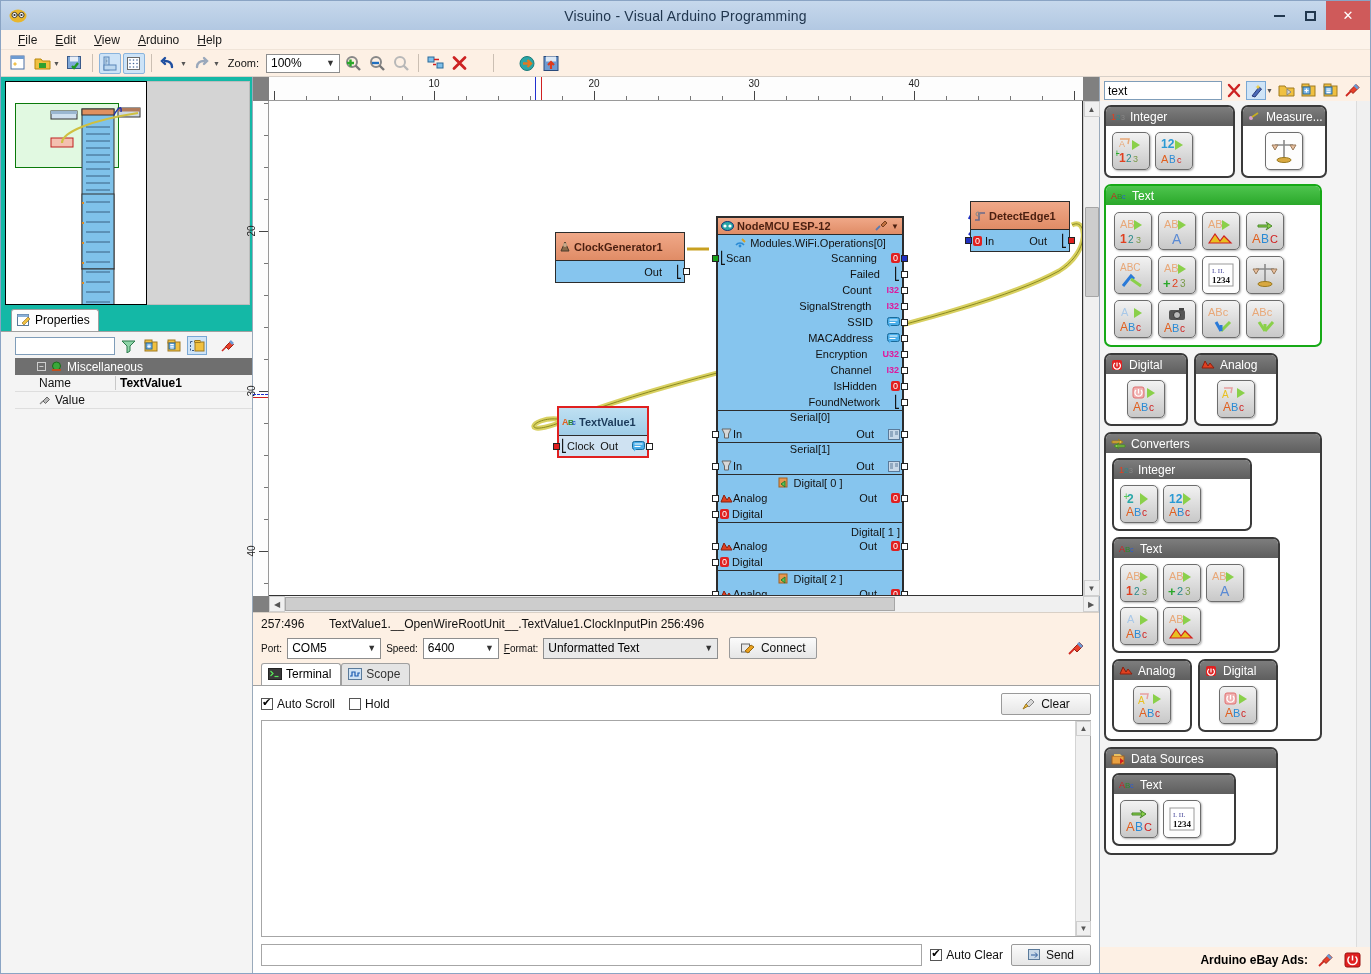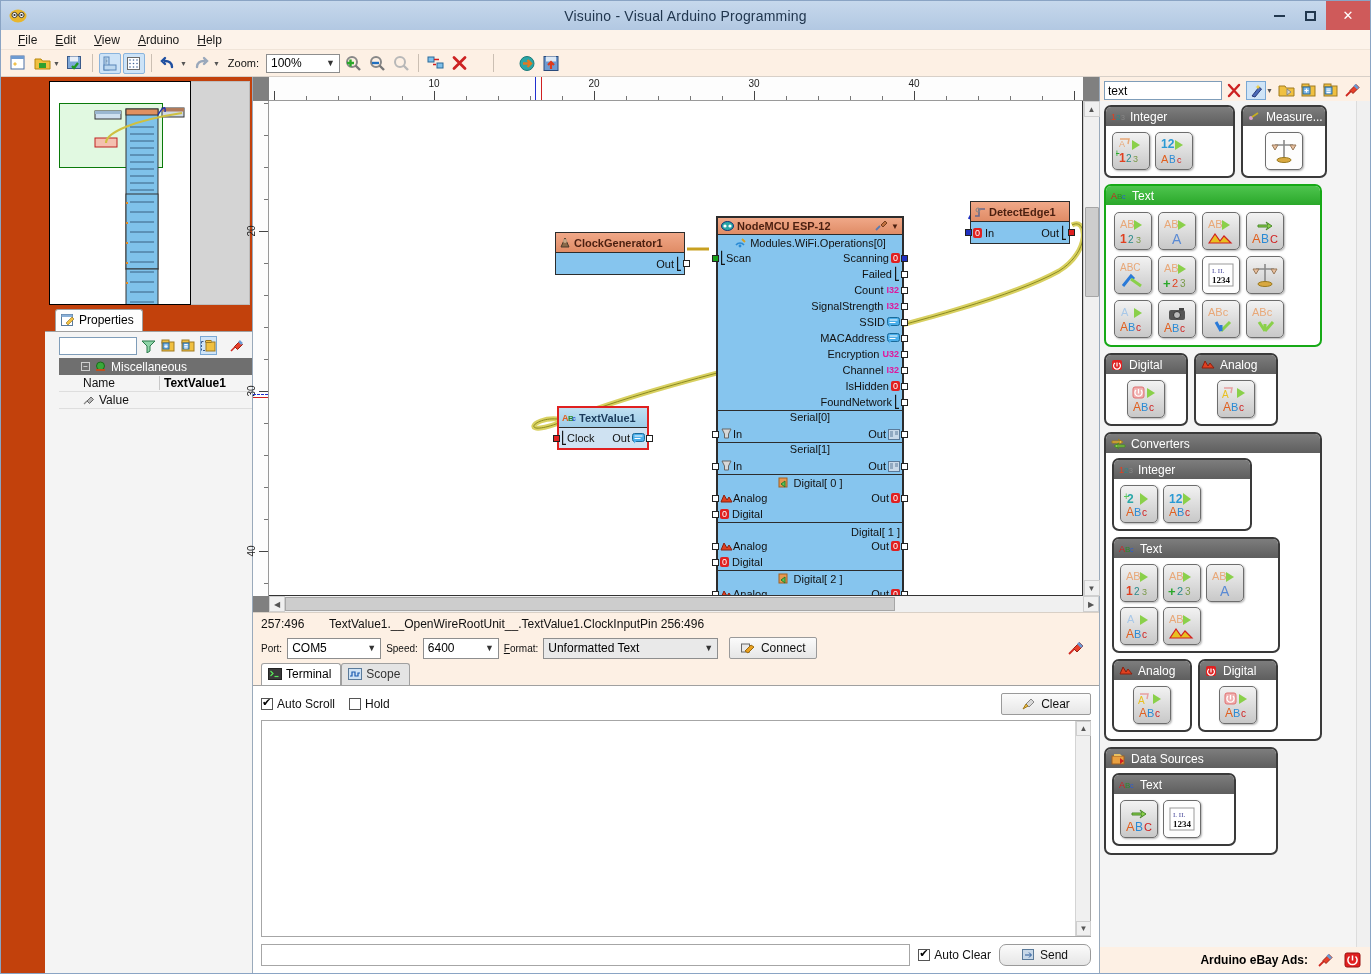--- a/index.html
+++ b/index.html
@@ -72,22 +72,22 @@
     display: flex; align-items: center; padding-left: 4px; font-size: 12px; color: #000;
     position: relative;
   }
   .zoomsel .cv { position: absolute; right: 4px; font-size: 9px; color: #333; }
 
   
   .bodyrow { flex: 1 1 auto; display: flex; min-height: 0; }
 
   
   .leftpanel {
-    width: 252px; flex: 0 0 252px; background: #c2410c;
-    display: flex; flex-direction: column; border-right: 1px solid #9aaabb; padding-left: 44px;
+    width: 252px; flex: 0 0 252px; background: #14b8a6;
+    display: flex; flex-direction: column; border-right: 1px solid #9aaabb;
   }
   .navbox {
     margin: 4px 2px 2px 4px; height: 224px; position: relative;
     display: flex;
   }
   .navcanvas {
     width: 142px; height: 224px; background: #fff; border: 1px solid #000; position: relative; overflow: hidden;
   }
   .navgray { flex: 1; background: #d4d4d4; border: 1px solid #bdbdbd; border-left: none;}
   .navview {
@@ -148,33 +148,33 @@
             background: #f0f0f0; border:1px solid #cfcfcf; font-size: 8px; color:#555;}
   .sthumb { width: 14px; background: #cdcdcd; border: 1px solid #a6a6a6; border-radius: 1px;}
   .hscrollrow { height: 16px; flex: 0 0 16px; display: flex; }
   .hsq { width: 16px; height: 16px; background: #808080; flex:0 0 16px;}
   .hthumb { height: 14px; background: #cdcdcd; border: 1px solid #a6a6a6; margin: 1px 0;}
 
   
   .cmp { position: absolute; border: 1px solid #2c2c2c; background: #86c5ee; font-size: 11px; color: #111; }
   .cmp-hdr {
     background: linear-gradient(#f0a888,#e08c66);
-    border-bottom: 1px solid #2c2c2c; height: 20px;
+    border-bottom: 1px solid #2c2c2c; height: 28px;
     display: flex; align-items: center; gap: 3px; padding: 0 3px;
     font-weight: bold; color: #4a1f10; font-size: 11px; white-space: nowrap;
   }
   .cmp.selected { border: 2px solid #e02020; }
   .pinrow { display: flex; align-items: center; height: 16px; padding: 0 2px; position: relative; white-space: nowrap;}
   .pin-l { position: absolute; left: -6px; width: 7px; height: 7px; background: #fff; border: 1px solid #222; }
   .pin-r { position: absolute; right: -6px; width: 7px; height: 7px; background: #fff; border: 1px solid #222; }
   .pin-l.filled, .pin-r.filled { background: #18a018; }
   .pin-l.red { background: #e02020; }
   .pin-r.red { background: #e02020; }
   .pin-r.blue { background: #2030c0; }
-  .lbl-r { margin-left: auto; display: flex; align-items: center; gap: 2px; }
+  .lbl-r { margin-left: auto; display: flex; align-items: center; gap: 14px; }
   .sec { border-top: 1px solid #2c2c2c; }
   .sec-title { text-align: center; font-size: 11px; padding: 0 2px; height: 15px; }
 
   
   .b { font-weight: bold; font-size: 9px; padding: 0 1px; line-height: 11px; }
   .b-i32 { color: #e0189c; }
   .b-u32 { color: #e0189c; }
   .b-dig { color: #fff; background: #e02020; border-radius: 2px; padding: 0 2px; font-size: 9px; }
   .b-pulse { font-size: 12px; color: #111; }
 
@@ -968,21 +968,21 @@
             <div class="sarrow" style="width:15px;height:15px;">▲</div>
             <div class="sarrow" style="width:15px;height:15px;">▼</div>
           </div>
         </div>
         <div class="sendrow">
           <div class="sendinput"></div>
           <label class="chk">
             <span class="cbox checked"></span>
             <span>Auto Clear</span>
           </label>
-          <div class="btn" style="width:92px;border-radius:7px;">
+          <div class="btn" style="width:80px;">
             <svg width="13" height="12">
                 <rect x="0.5" y="0.5" width="11" height="10" fill="#c8d8e8" stroke="#5a7a9a"></rect>
                 <path d="M3 6h6M7 3.5L9.5 6 7 8.5" stroke="#2a5a9a" fill="none"></path>
               </svg>
             <span>Send</span>
           </div>
         </div>
       </div>
     </div>
 

